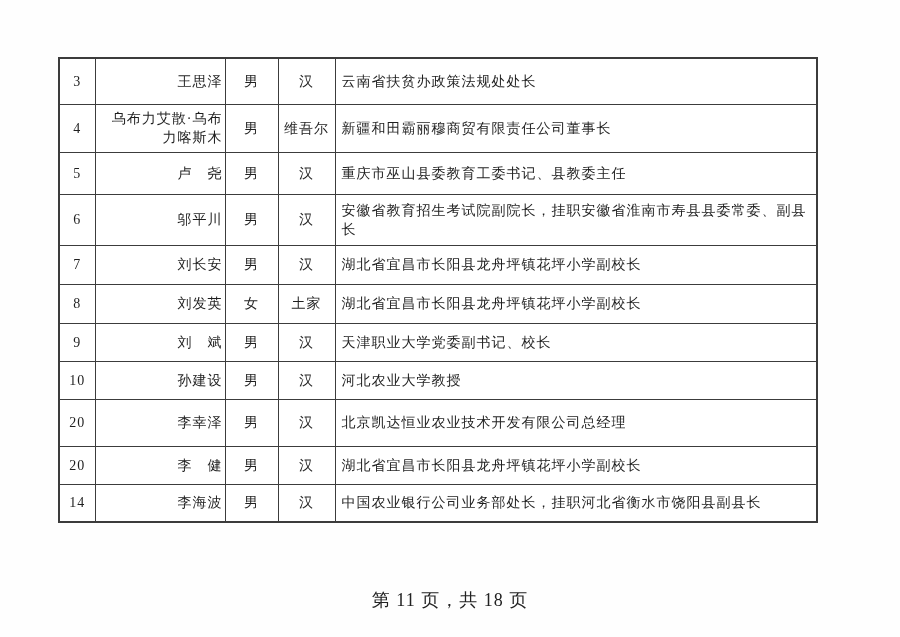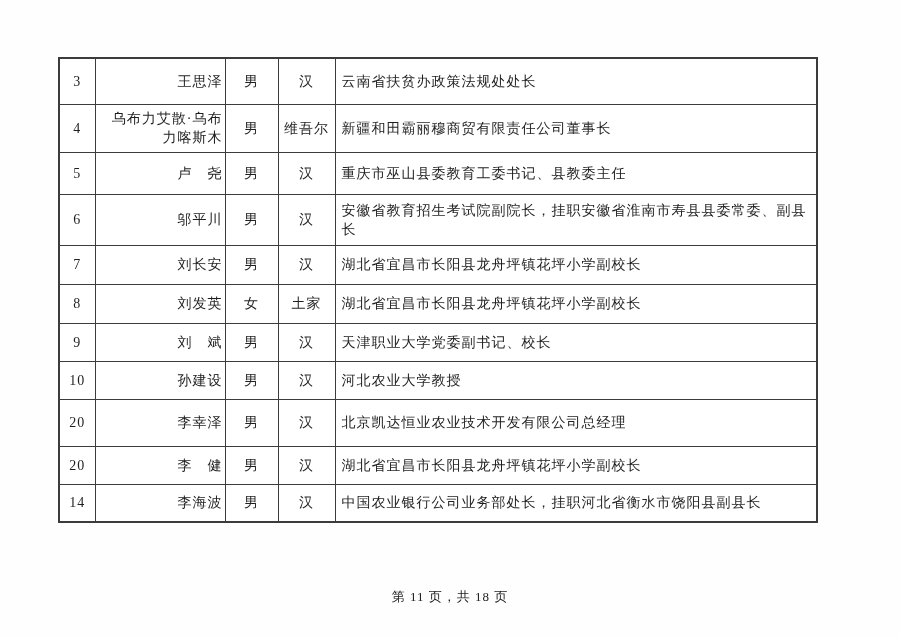--- a/index.html
+++ b/index.html
@@ -78,21 +78,21 @@
   tbody tr:nth-child(10) { height: 38px; }
   tbody tr:nth-child(11) { height: 38px; }
   tbody tr:nth-child(12) { height: 39px; }
 
   .footer {
     position: absolute;
     left: 0;
     top: 588px;
     width: 900px;
     text-align: center;
-    font-size: 13px;
+    font-size: 18px;
     letter-spacing: 1px;
     color: #222222;
   }
 </style>
 </head>
 <body>
 
 <div class="page">
 
   <table class="roster">

